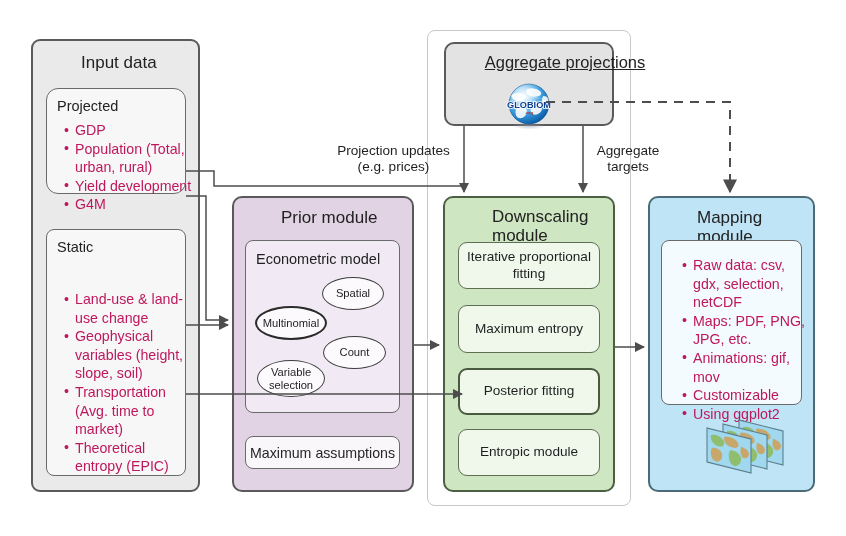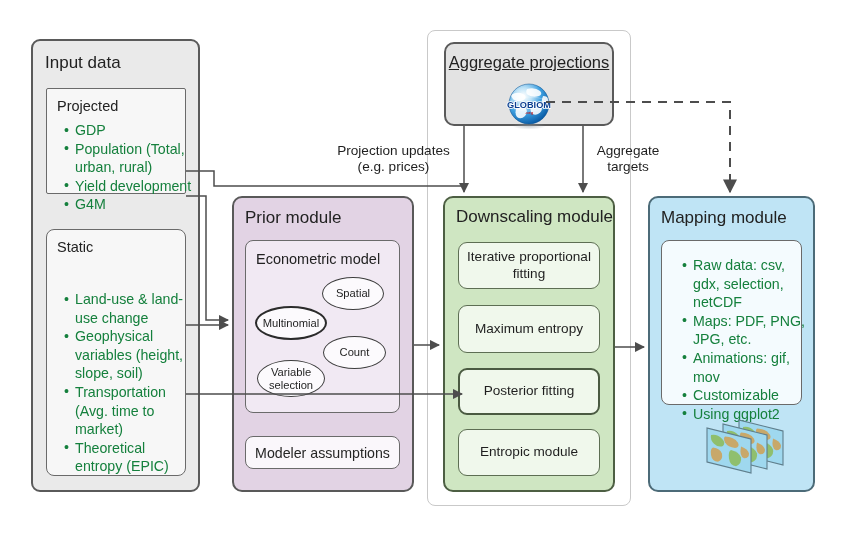--- a/index.html
+++ b/index.html
@@ -23,34 +23,35 @@
     border-radius: 9px;
     background: #ffffff;
   }
   .box.thin { border-width: 1.6px; }
   .title {
     position: absolute;
     font-size: 17px;
     line-height: 1.14;
     color: #222;
     white-space: pre-line;
+    margin-left: 36px;
   }
   .subtitle {
     position: absolute;
     font-size: 14.5px;
     color: #222;
   }
   ul.bullets {
     position: absolute;
     margin: 0;
     padding: 0 0 0 13px;
     list-style: none;
     font-size: 14.2px;
     line-height: 1.31;
-    color: #15803d;
+    color: #be185d;
   }
   ul.bullets li {
     position: relative;
     padding-left: 1px;
     margin: 0 0 0 0;
   }
   ul.bullets li::before {
     content: "\2022";
     position: absolute;
     left: -10px;
@@ -73,21 +74,21 @@
     left: 31px; top: 39px; width: 169px; height: 453px;
     background: #eaeaea;
     border-color: #5a5a5a;
   }
   #input-data > .title { left: 12px; top: 12px; }
 
   #projected-box {
     left: 46px; top: 88px; width: 140px; height: 106px;
     background: #f7f7f7;
     border: 1.6px solid #6a6a6a;
-    border-radius: 2px;
+    border-radius: 12px;
   }
   #static-box {
     left: 46px; top: 229px; width: 140px; height: 247px;
     background: #f7f7f7;
     border: 1.6px solid #6a6a6a;
     border-radius: 8px;
   }
 
   
   #aggregate-projections {
@@ -290,21 +291,21 @@
   </div>
 
   <div class="box thin" id="econometric-model">
     <div class="subtitle">Econometric model</div>
     <div class="ellipse" style="left:76px; top:36px; width:62px; height:33px;">Spatial</div>
     <div class="ellipse strong" style="left:9px; top:65px; width:72px; height:34px;">Multinomial</div>
     <div class="ellipse" style="left:77px; top:95px; width:63px; height:33px;">Count</div>
     <div class="ellipse" style="left:11px; top:119px; width:68px; height:37px;">Variable selection</div>
   </div>
 
-  <div class="box thin" id="modeler-assumptions">Modeler assumptions</div>
+  <div class="box thin" id="modeler-assumptions">Maximum assumptions</div>
 
   <div class="box" id="downscaling-module">
     <div class="title">Downscaling module</div>
   </div>
 
   <div class="ds-item" style="top:242px; height:47px;">Iterative proportional fitting</div>
   <div class="ds-item" style="top:305px; height:48px;">Maximum entropy</div>
   <div class="ds-item strong" style="top:368px; height:47px;">Posterior fitting</div>
   <div class="ds-item" style="top:429px; height:47px;">Entropic module</div>
 

